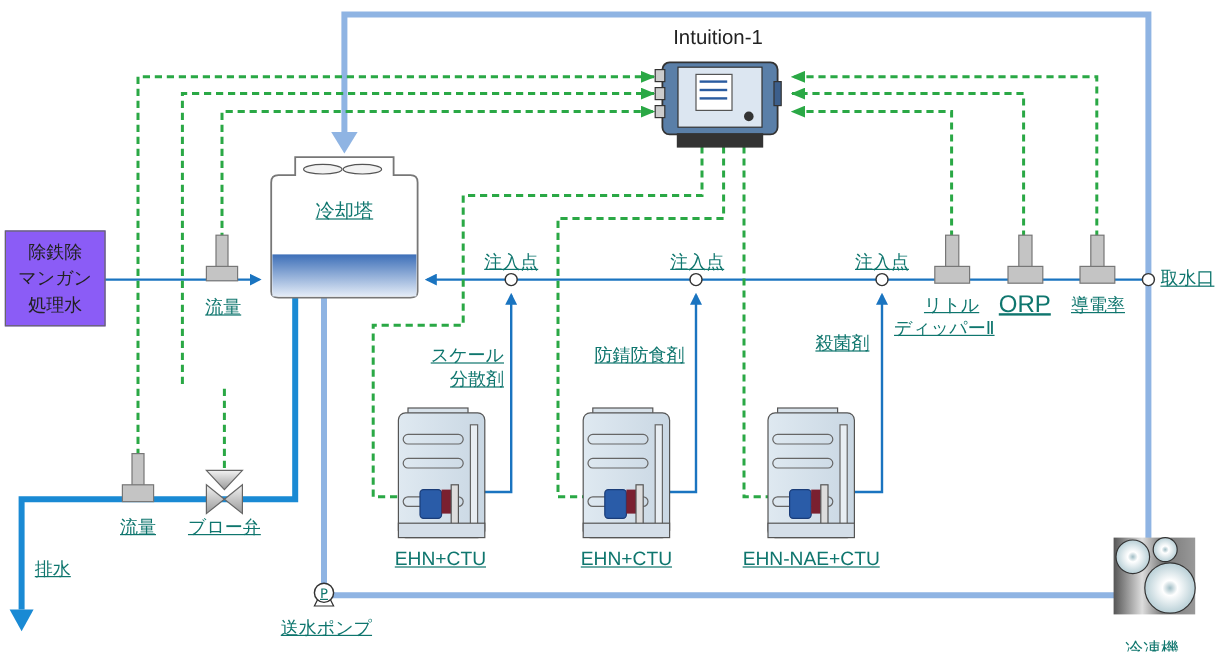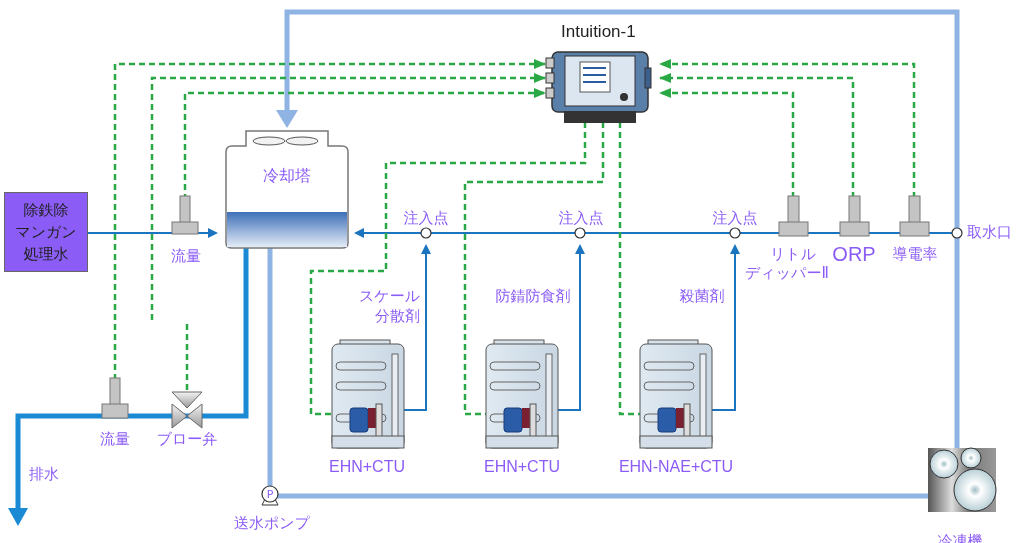--- a/index.html
+++ b/index.html
@@ -1,19 +1,19 @@
 <!DOCTYPE html>
 <html><head>
 <meta charset="utf-8">
 <style>
   html, body { margin:0; padding:0; background:#ffffff; }
   body { width:1024px; height:543px; position:relative; overflow:hidden;
          font-family: "DejaVu Sans", "Liberation Sans", sans-serif; color:#222; }
   svg#diagram { position:absolute; left:0; top:0; }
-  .lbl { position:absolute; font-size:15px; line-height:19px; white-space:nowrap; color:#8b5cf6; }
+  .lbl { position:absolute; font-size:15px; line-height:19px; white-space:nowrap; color:#0f766e;text-decoration:underline; }
   .lbl.center { transform:translateX(-50%); text-align:center; }
   .lbl.right { text-align:right; }
   .src-box { position:absolute; left:4px; top:192px; width:82px; height:78px; border:1px solid #666;
              background:#8b5cf6; display:flex; flex-direction:column; align-items:center; justify-content:center;
              font-size:15px; line-height:22px; }
   .ctrl-title { position:absolute; left:561px; top:22px; font-size:17px; font-family:"Liberation Sans", sans-serif; }
 </style>
 </head>
 <body>
 
@@ -204,21 +204,21 @@
 <div class="lbl center" style="left:287px; top:166px; font-size:16px;">冷却塔</div>
 <div class="lbl center" style="left:186px; top:247px;">流量</div>
 
 <div class="lbl center" style="left:426px; top:209px;">注入点</div>
 <div class="lbl center" style="left:581px; top:209px;">注入点</div>
 <div class="lbl center" style="left:735px; top:209px;">注入点</div>
 
 <div class="lbl right" style="left:340px; top:287px; width:80px;">スケール</div>
 <div class="lbl right" style="left:340px; top:307px; width:80px;">分散剤</div>
 <div class="lbl center" style="left:533px; top:287px;">防錆防食剤</div>
-<div class="lbl center" style="left:702px; top:287px;">殺菌剤</div>
+<div class="lbl center" style="left:702px; top:277px;">殺菌剤</div>
 
 <div class="lbl center" style="left:367px; top:457px; font-family:'Liberation Sans',sans-serif; font-size:16px;">EHN+CTU</div>
 <div class="lbl center" style="left:522px; top:457px; font-family:'Liberation Sans',sans-serif; font-size:16px;">EHN+CTU</div>
 <div class="lbl center" style="left:676px; top:457px; font-family:'Liberation Sans',sans-serif; font-size:16px;">EHN-NAE+CTU</div>
 
 <div class="lbl center" style="left:793px; top:245px;">リトル</div>
 <div class="lbl" style="left:745px; top:264px;text-align:center;">ディッパーⅡ</div>
 <div class="lbl center" style="left:854px; top:245px; font-family:'Liberation Sans',sans-serif; font-size:20px;">ORP</div>
 <div class="lbl center" style="left:915px; top:245px;text-align:center;">導電率</div>
 <div class="lbl" style="left:967px; top:223px;">取水口</div>

